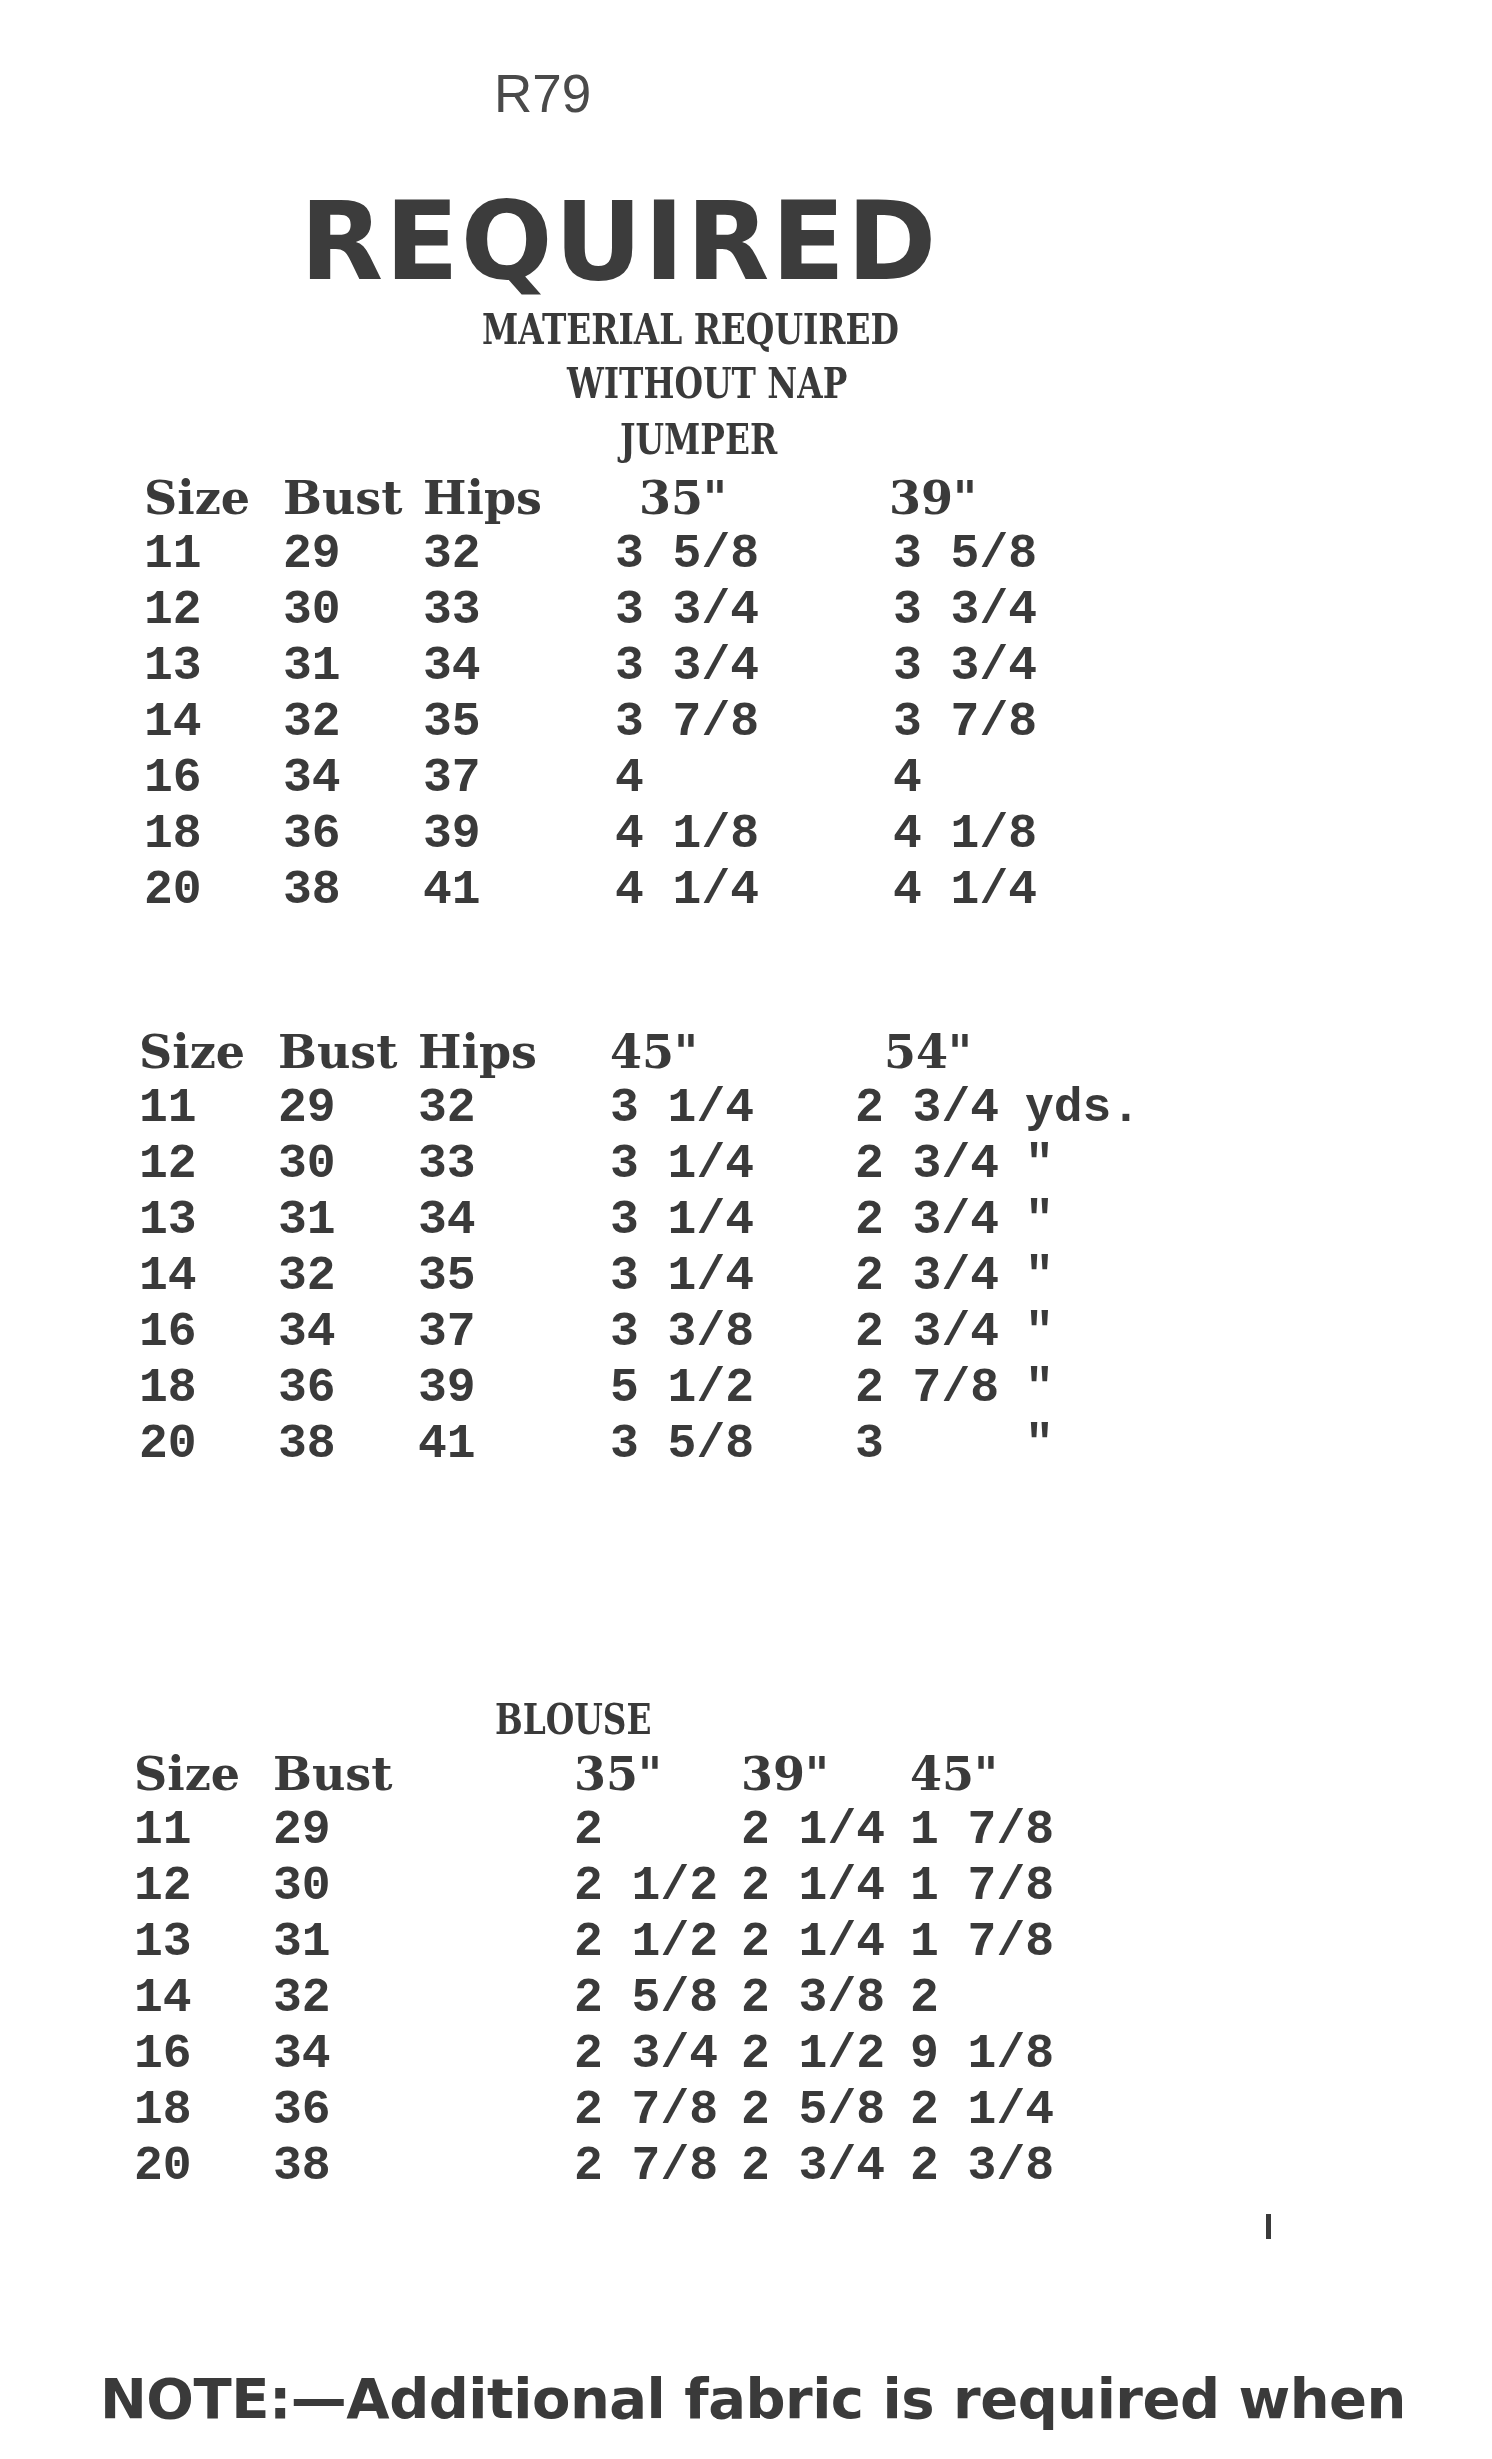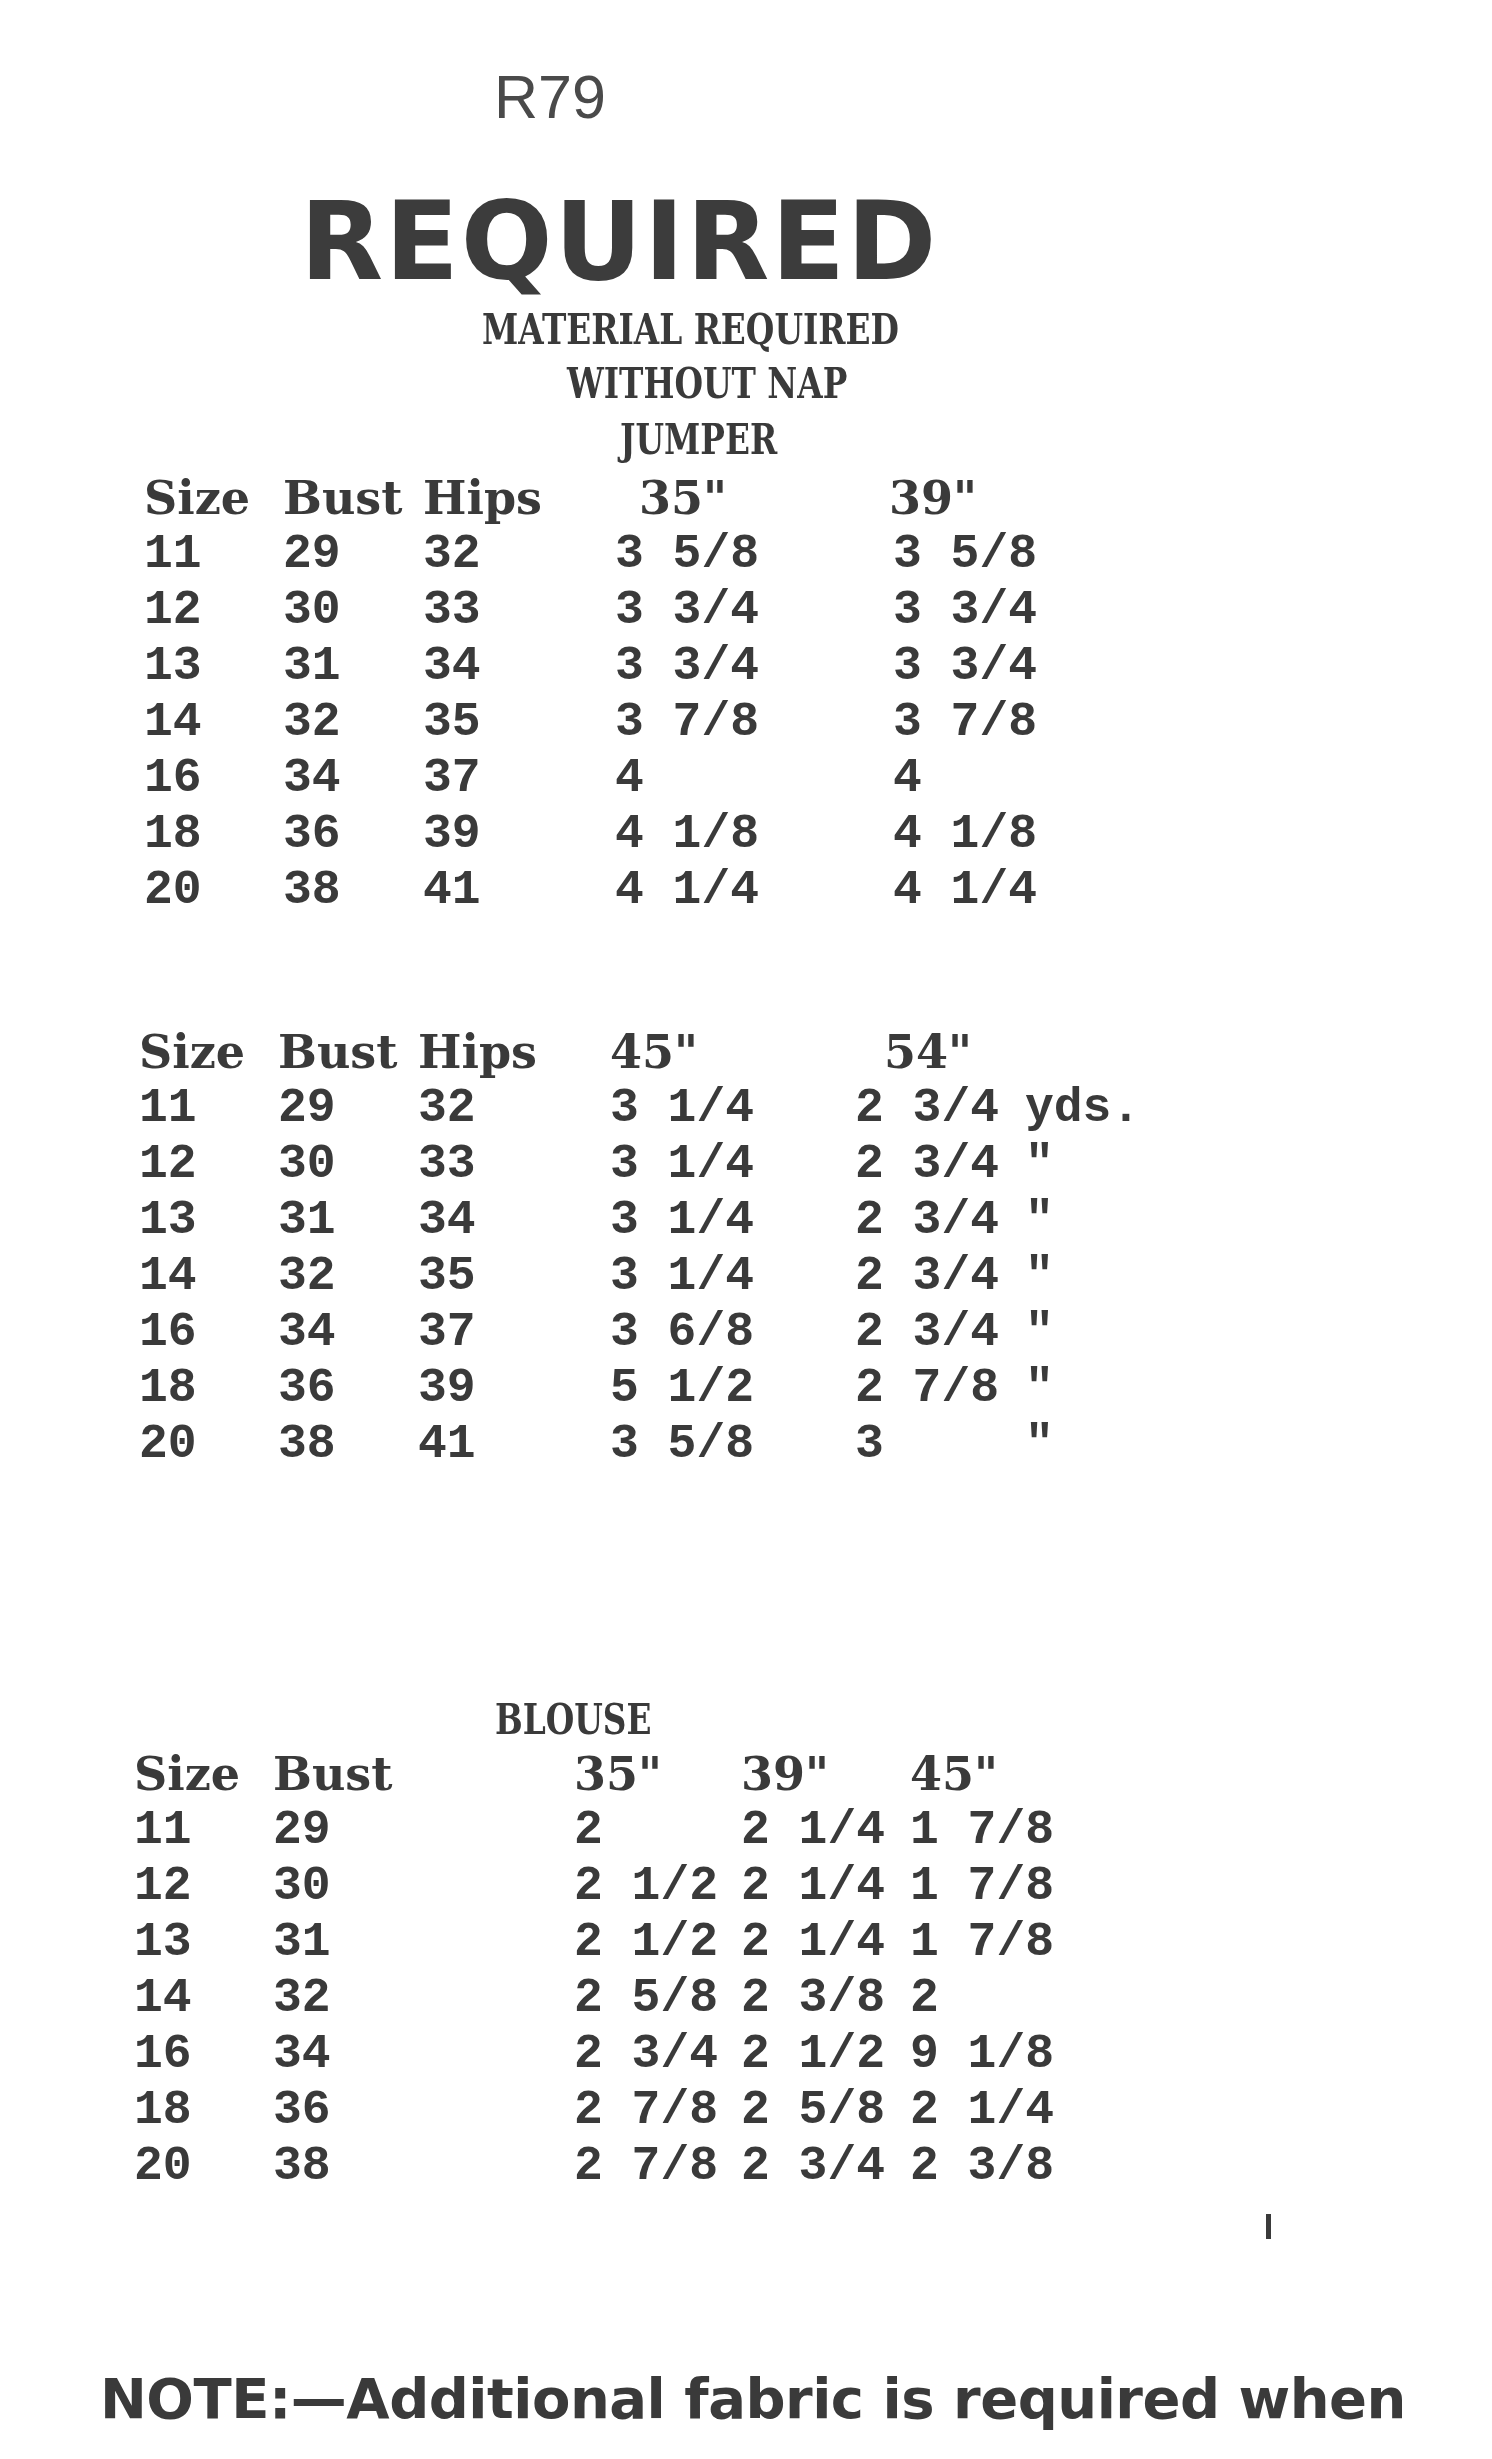--- a/index.html
+++ b/index.html
@@ -1,18 +1,18 @@
 <!DOCTYPE html>
 <html><head>
 <meta charset="utf-8">
 <style>
   html, body { margin: 0; padding: 0; background: #ffffff; }
   body { width: 1493px; height: 2459px; position: relative; overflow: hidden; color: #3a3a3a; }
   .abs { position: absolute; white-space: pre; }
-  .code { left: 494px; top: 67px; font-family: "Liberation Sans", sans-serif; font-size: 61px; color: #4a4a4a; line-height: 1; }
+  .code { left: 494px; top: 67px; font-family: "Liberation Sans", sans-serif; font-size: 53px; color: #4a4a4a; line-height: 1; }
   .title { left: 300px; top: 188px; font-family: "DejaVu Sans", sans-serif; font-weight: bold; font-size: 108px; letter-spacing: 1.9px; line-height: 1; color: #3c3c3c; transform: scaleX(1.0); }
   .sub { font-family: "DejaVu Serif", serif; font-weight: bold; font-size: 42px; line-height: 1; color: #3a3a3a; transform: scaleX(0.78); transform-origin: left top; }
   .tbl { position: absolute; font-family: "Liberation Mono", monospace; font-weight: bold; font-size: 48px; color: #3a3a3a; }
   .row { position: relative; height: 56px; }
   .cell { position: absolute; top: 0; white-space: pre; }
   .hdr { font-family: "DejaVu Serif", serif; font-weight: bold; font-size: 46px; }
   .note { left: 100px; top: 2246px; font-family: "DejaVu Sans", sans-serif; font-weight: bold; font-size: 56px; line-height: 61px; color: #3a3a3a; letter-spacing: -0.5px; }
   .tick { position: absolute; left: 1266px; top: 2214px; width: 4.8px; height: 25px; background: #3a3a3a; }
 </style>
 </head>
@@ -120,21 +120,21 @@
     <span class="cell" style="left:139px">32</span>
     <span class="cell" style="left:279px">35</span>
     <span class="cell" style="left:471px">3 1/4</span>
     <span class="cell" style="left:716px">2 3/4</span>
     <span class="cell" style="left:886px">"</span>
   </div>
   <div class="row">
     <span class="cell" style="left:0">16</span>
     <span class="cell" style="left:139px">34</span>
     <span class="cell" style="left:279px">37</span>
-    <span class="cell" style="left:471px">3 6/8</span>
+    <span class="cell" style="left:471px">3 3/8</span>
     <span class="cell" style="left:716px">2 3/4</span>
     <span class="cell" style="left:886px">"</span>
   </div>
   <div class="row">
     <span class="cell" style="left:0">18</span>
     <span class="cell" style="left:139px">36</span>
     <span class="cell" style="left:279px">39</span>
     <span class="cell" style="left:471px">5 1/2</span>
     <span class="cell" style="left:716px">2 7/8</span>
     <span class="cell" style="left:886px">"</span>

